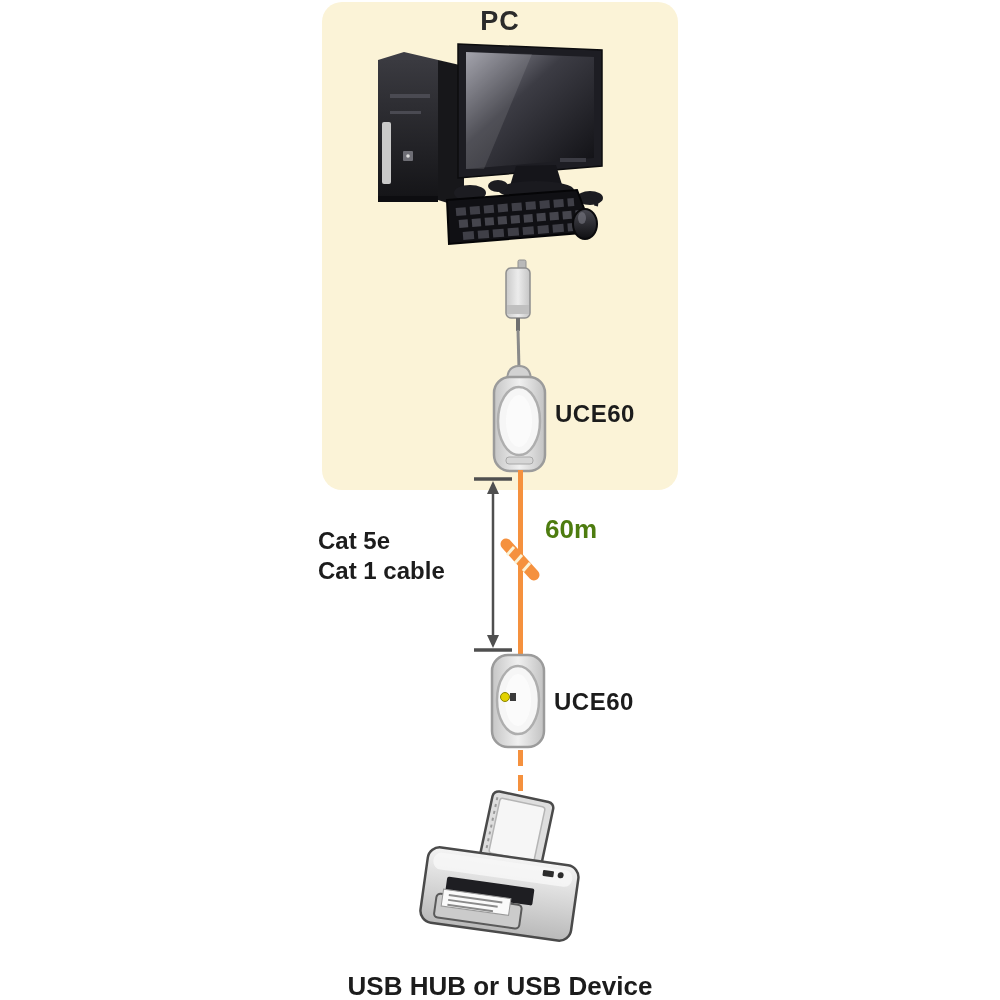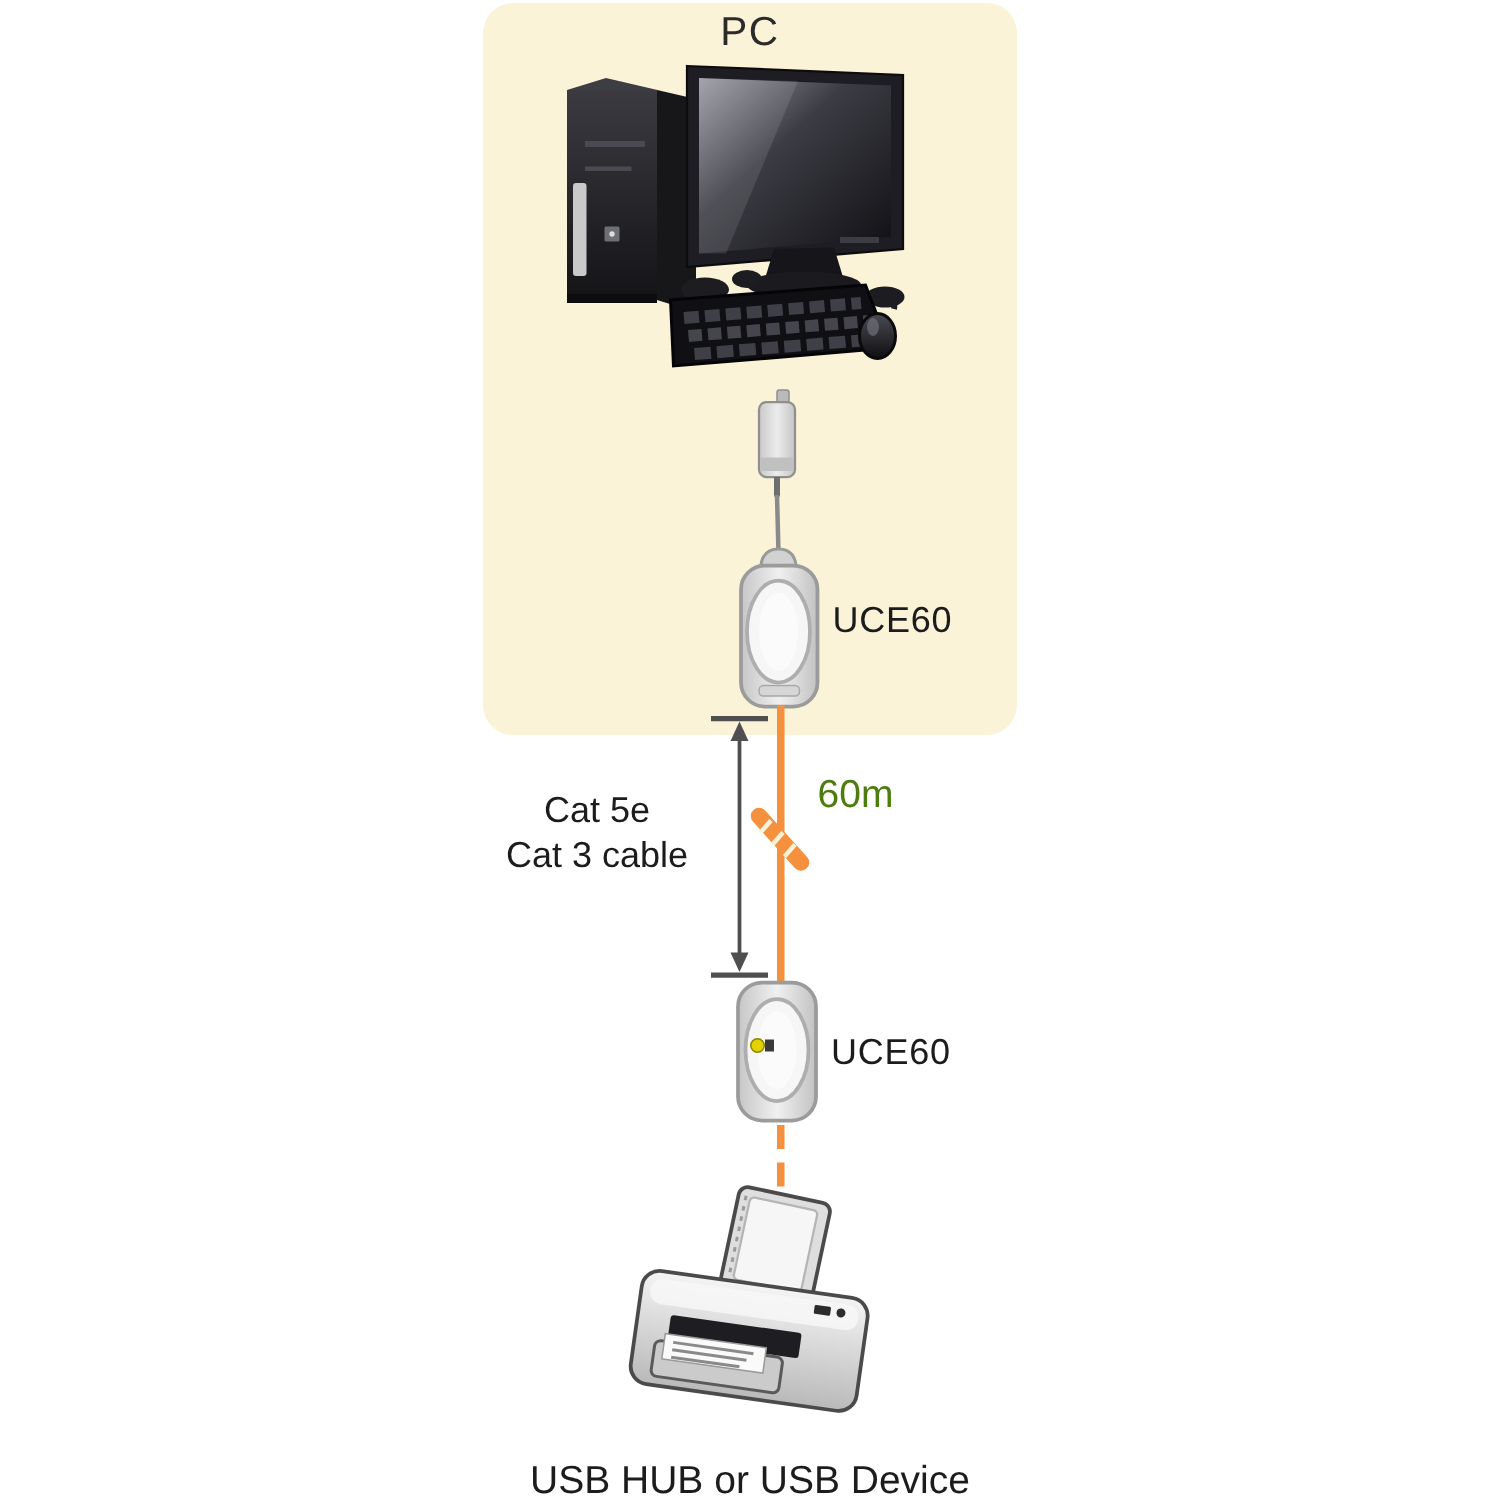--- a/index.html
+++ b/index.html
@@ -29,39 +29,38 @@
   .gfx {
     position: absolute;
     left: 0;
     top: 0;
     width: 1000px;
     height: 1000px;
   }
   .lbl {
     position: absolute;
     color: #1c1c1c;
-    font-weight: normal;
+    font-weight: bold;
     white-space: nowrap;
   }
   .pc-label {
     left: 322px;
     top: 6px;
     width: 356px;
     text-align: center;
     font-size: 27px;
     color: #2b2b2b;
     letter-spacing: 1px;
   }
   .uce-top-label   { left: 555px; top: 400px; font-size: 24px; letter-spacing: 0.5px; }
   .uce-bottom-label{ left: 554px; top: 688px; font-size: 24px; letter-spacing: 0.5px; }
   .cable-label {
     left: 318px;
     top: 526px;
     width: 160px;
-    text-align: center;
     font-size: 24px;
     line-height: 30px;
     white-space: normal;
   }
   .cable-label span { display: block; }
   .distance-label {
     left: 545px;
     top: 514px;
     font-size: 26px;
     color: #4d7c0f;
@@ -220,21 +219,21 @@
       </g>
     </g>
   </svg>
 
   <div class="lbl pc-label">PC</div>
 
   <div class="lbl uce-top-label">UCE60</div>
 
   <div class="lbl cable-label">
     <span>Cat 5e</span>
-    <span>Cat 3 cable</span>
+    <span>Cat 1 cable</span>
   </div>
 
   <div class="lbl distance-label">60m</div>
 
   <div class="lbl uce-bottom-label">UCE60</div>
 
   <div class="lbl bottom-label">USB HUB or USB Device</div>
 
 </div>
 

